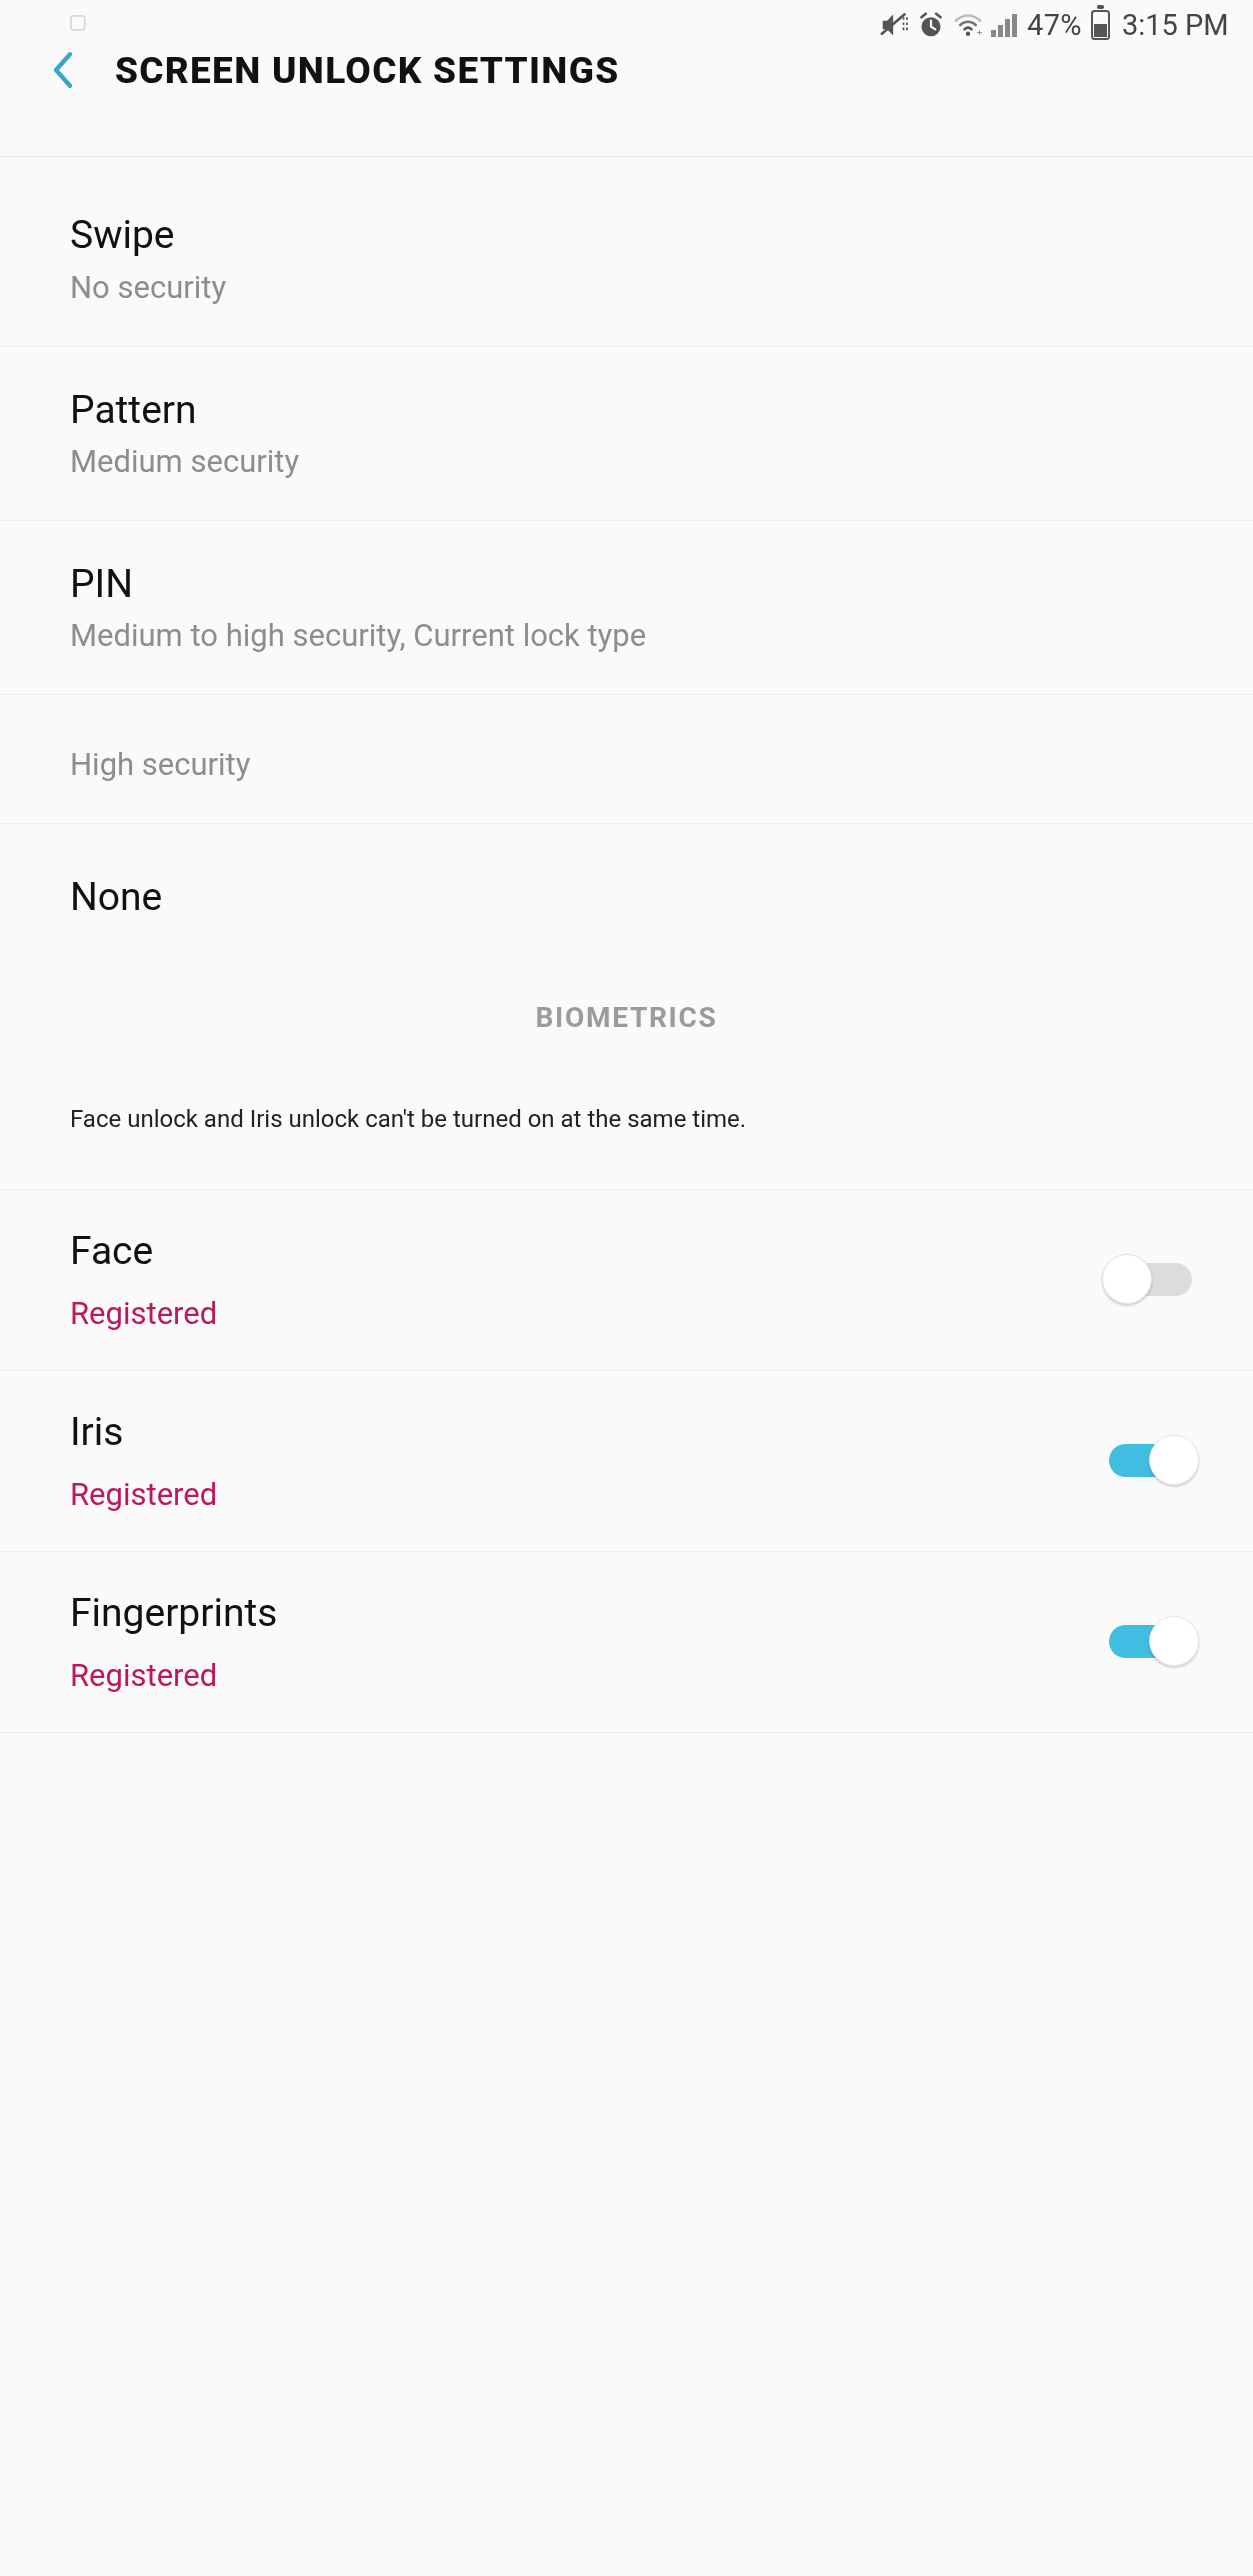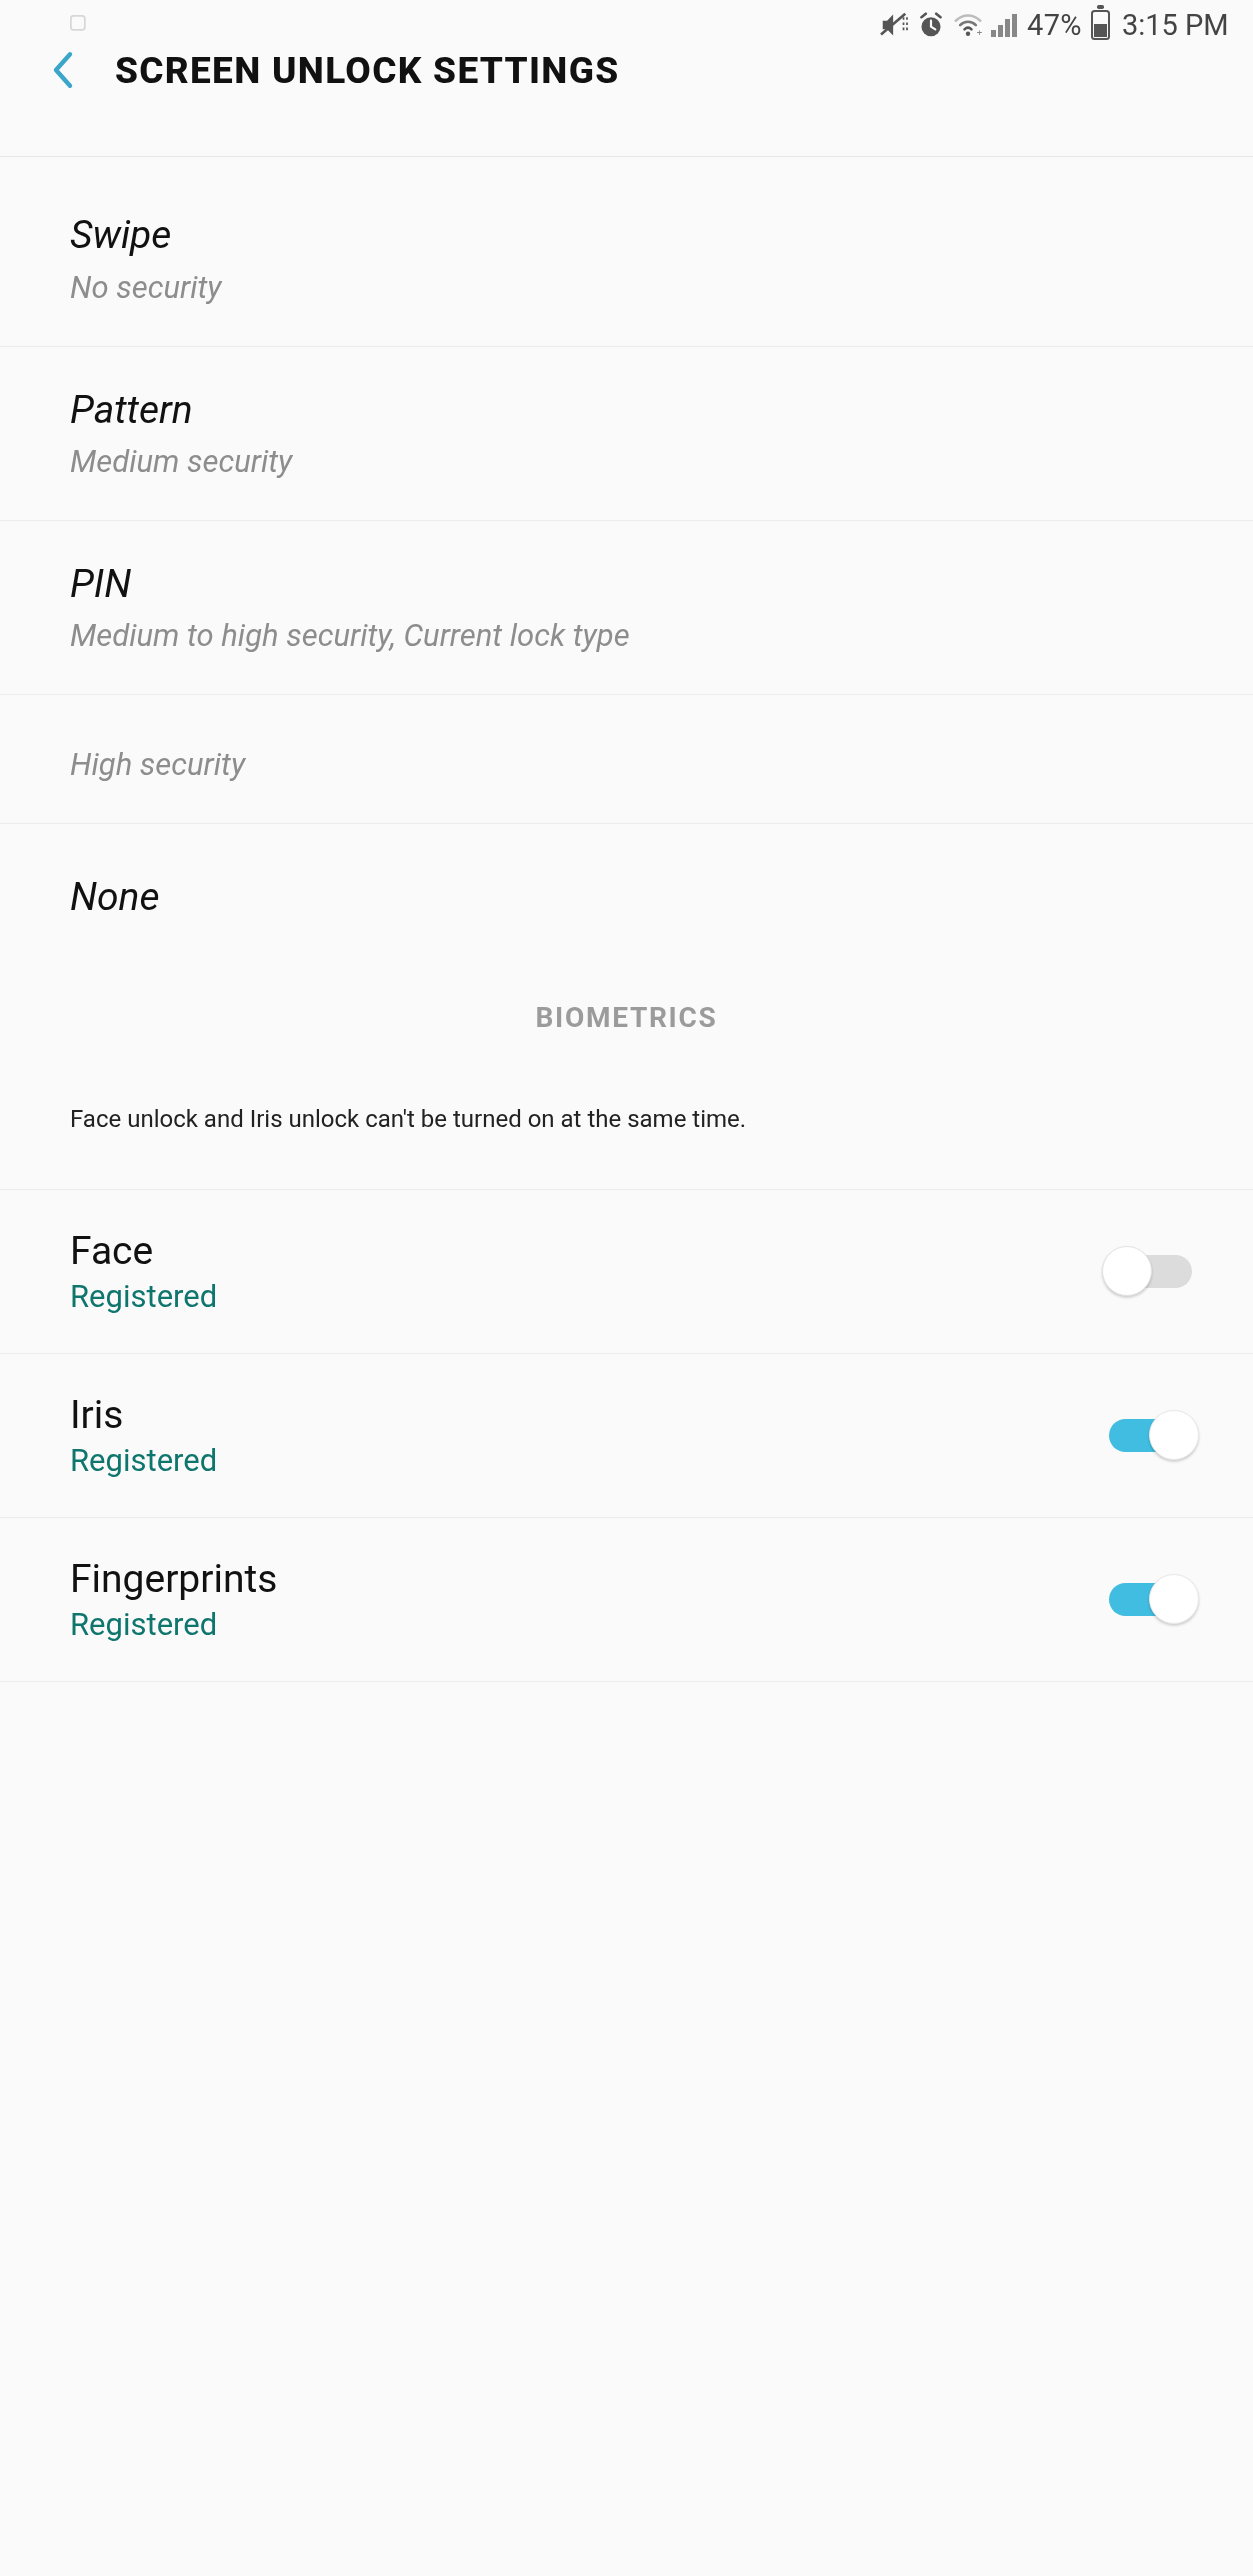--- a/index.html
+++ b/index.html
@@ -78,21 +78,20 @@
     font-weight: 800;
     letter-spacing: 1.3px;
     color:#111;
   }
 
   
   .list { padding-top: 5.2px; }
   .item {
     padding: 40px 70px 40px 70px;
     border-bottom: 0.9px solid #ececec;
-    font-style: italic;
   }
   .item:first-of-type { padding-top: 50px; }
   .item .title {
     font-size: 39px;
     color:#111;
     font-weight: 400;
   }
   .item .sub {
     font-size: 31px;
     color:#8d8d8d;
@@ -130,21 +129,21 @@
   }
 
   .toggle-row {
     display:flex;
     align-items:center;
     padding: 38px 52px 38px 70px;
     border-bottom: 0.9px solid #ececec;
   }
   .toggle-row .text { flex:1; }
   .toggle-row .title { font-size:39px; color:#111; }
-  .toggle-row .sub { font-size:31px; color:#0f766e; margin-top:4px; }
+  .toggle-row .sub { font-size:31px; color:#be185d; margin-top:21px; }
 
   
   .switch {
     width: 101px; height: 54px;
     position: relative;
   }
   .switch .track{
     position:absolute;
     left:8.7px; right:8.7px; top:10.4px; bottom:10.4px;
     border-radius: 35px;

